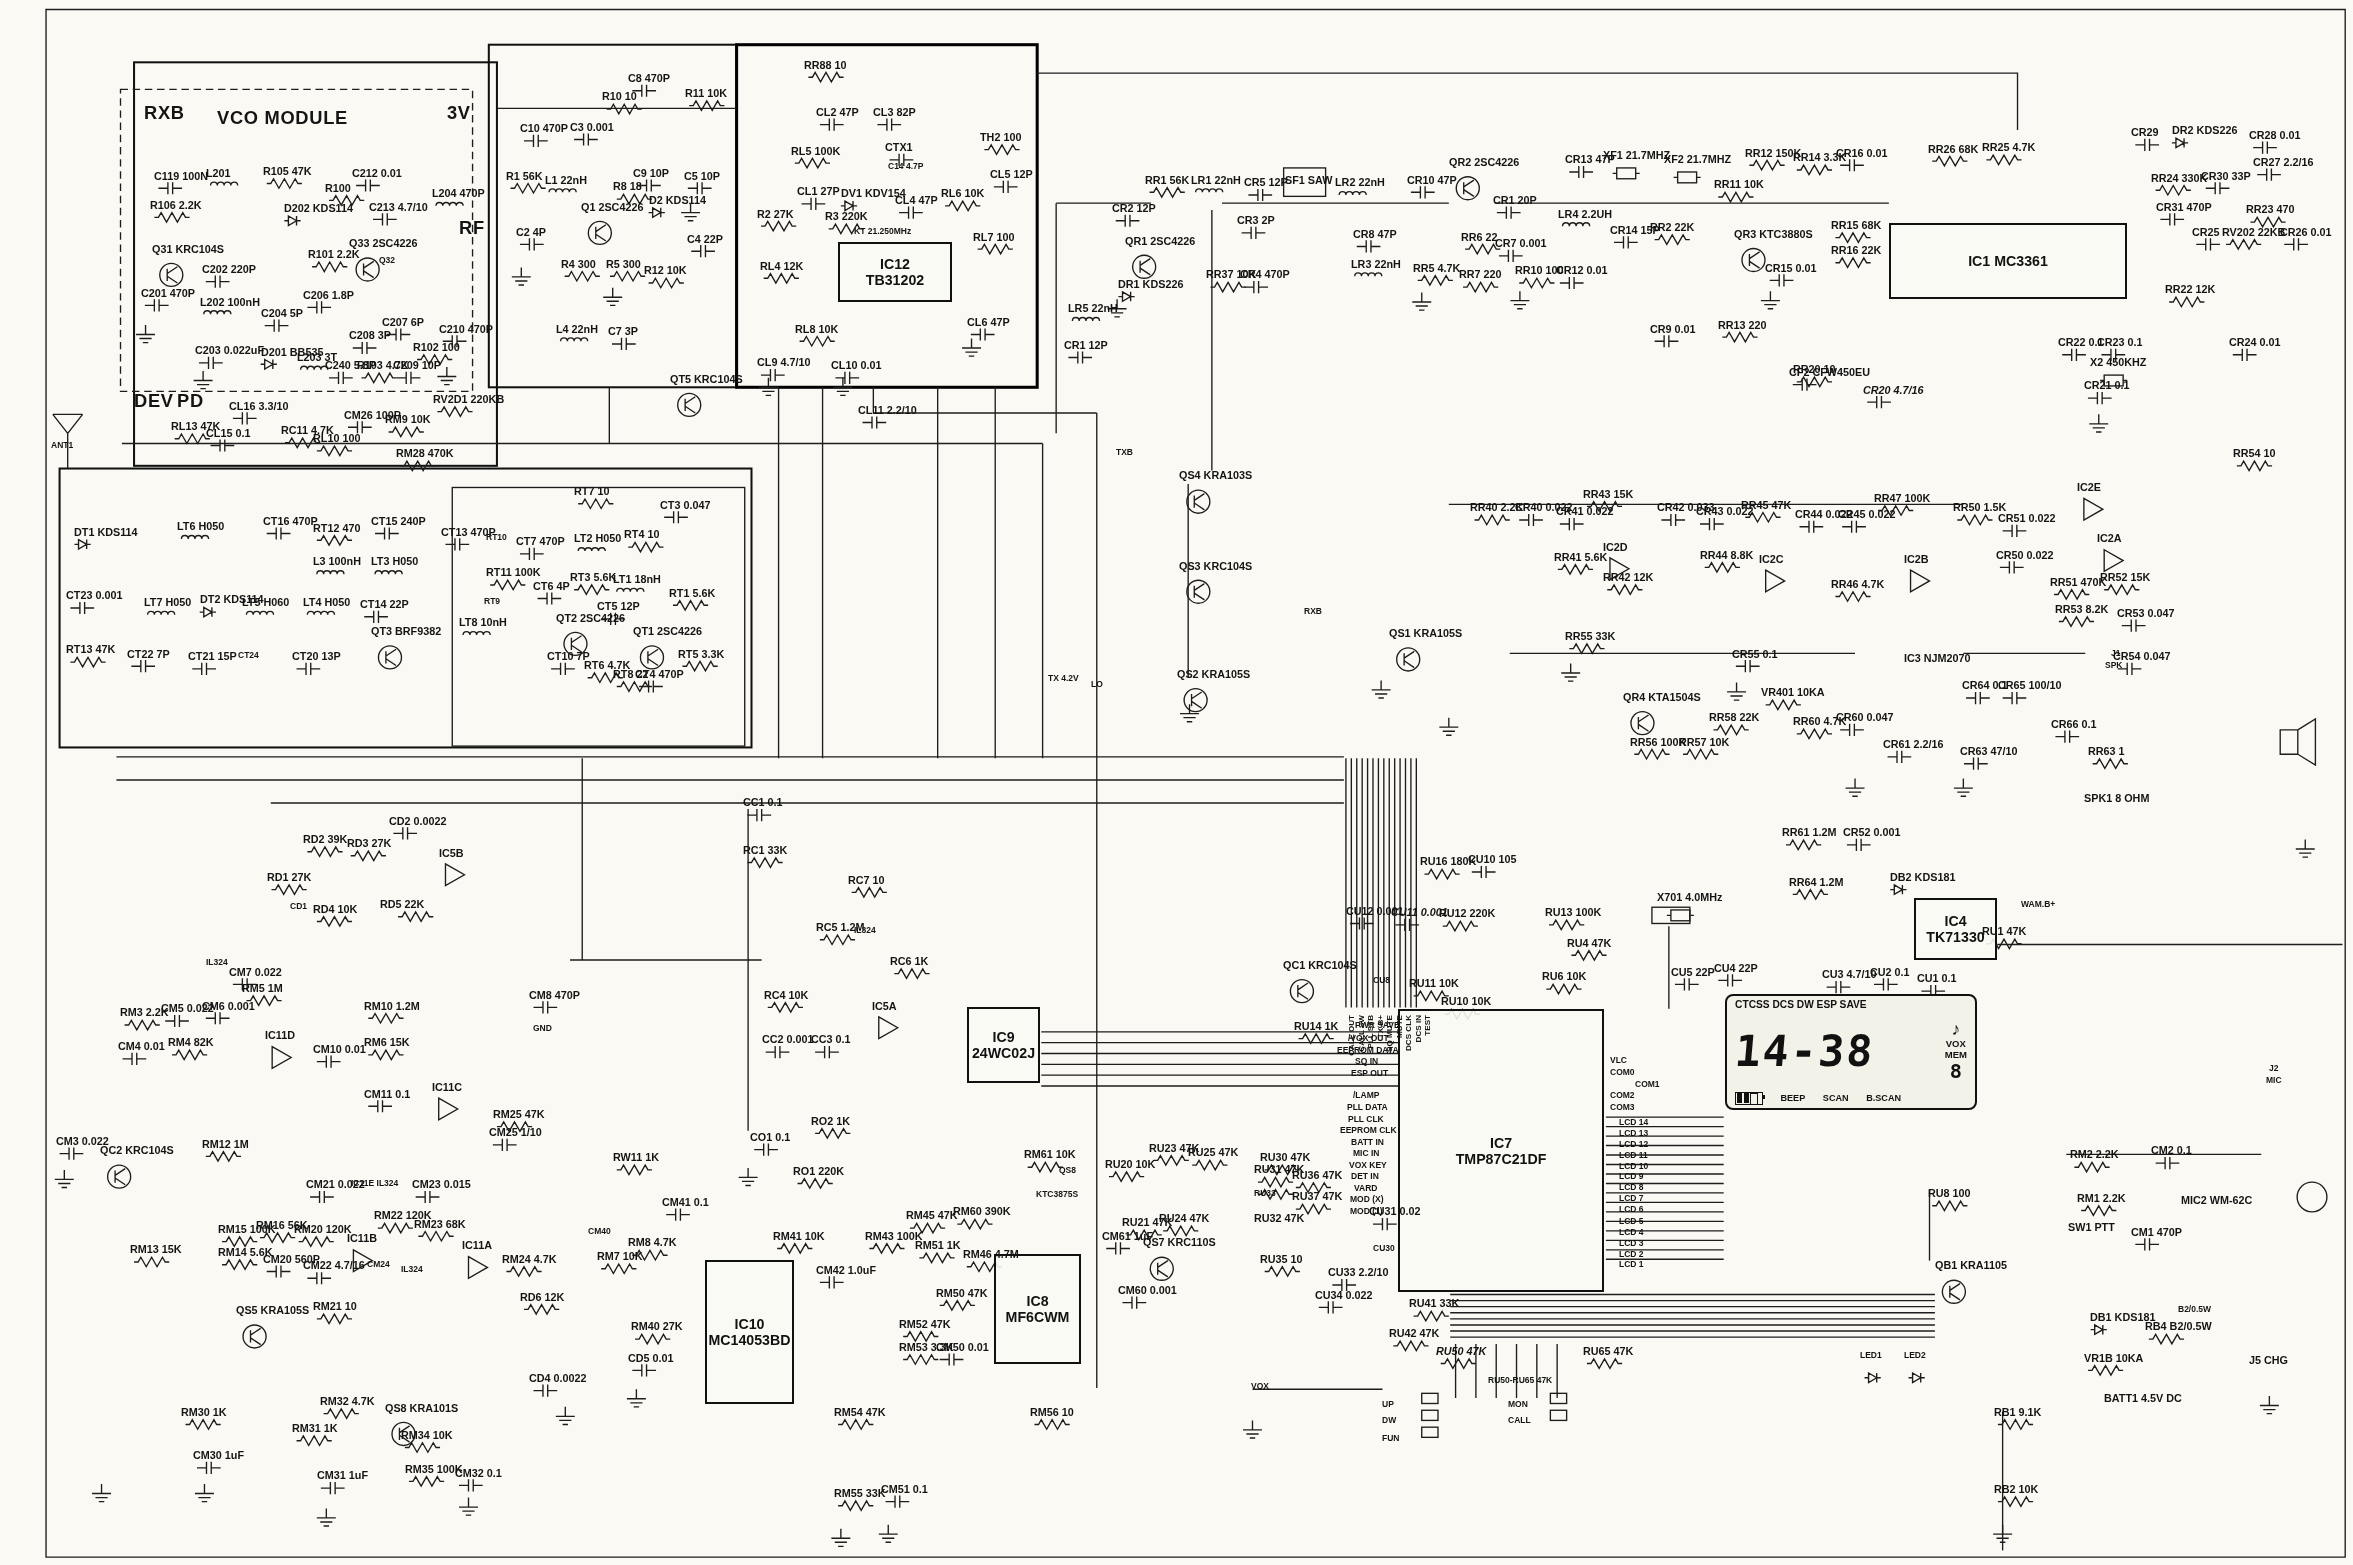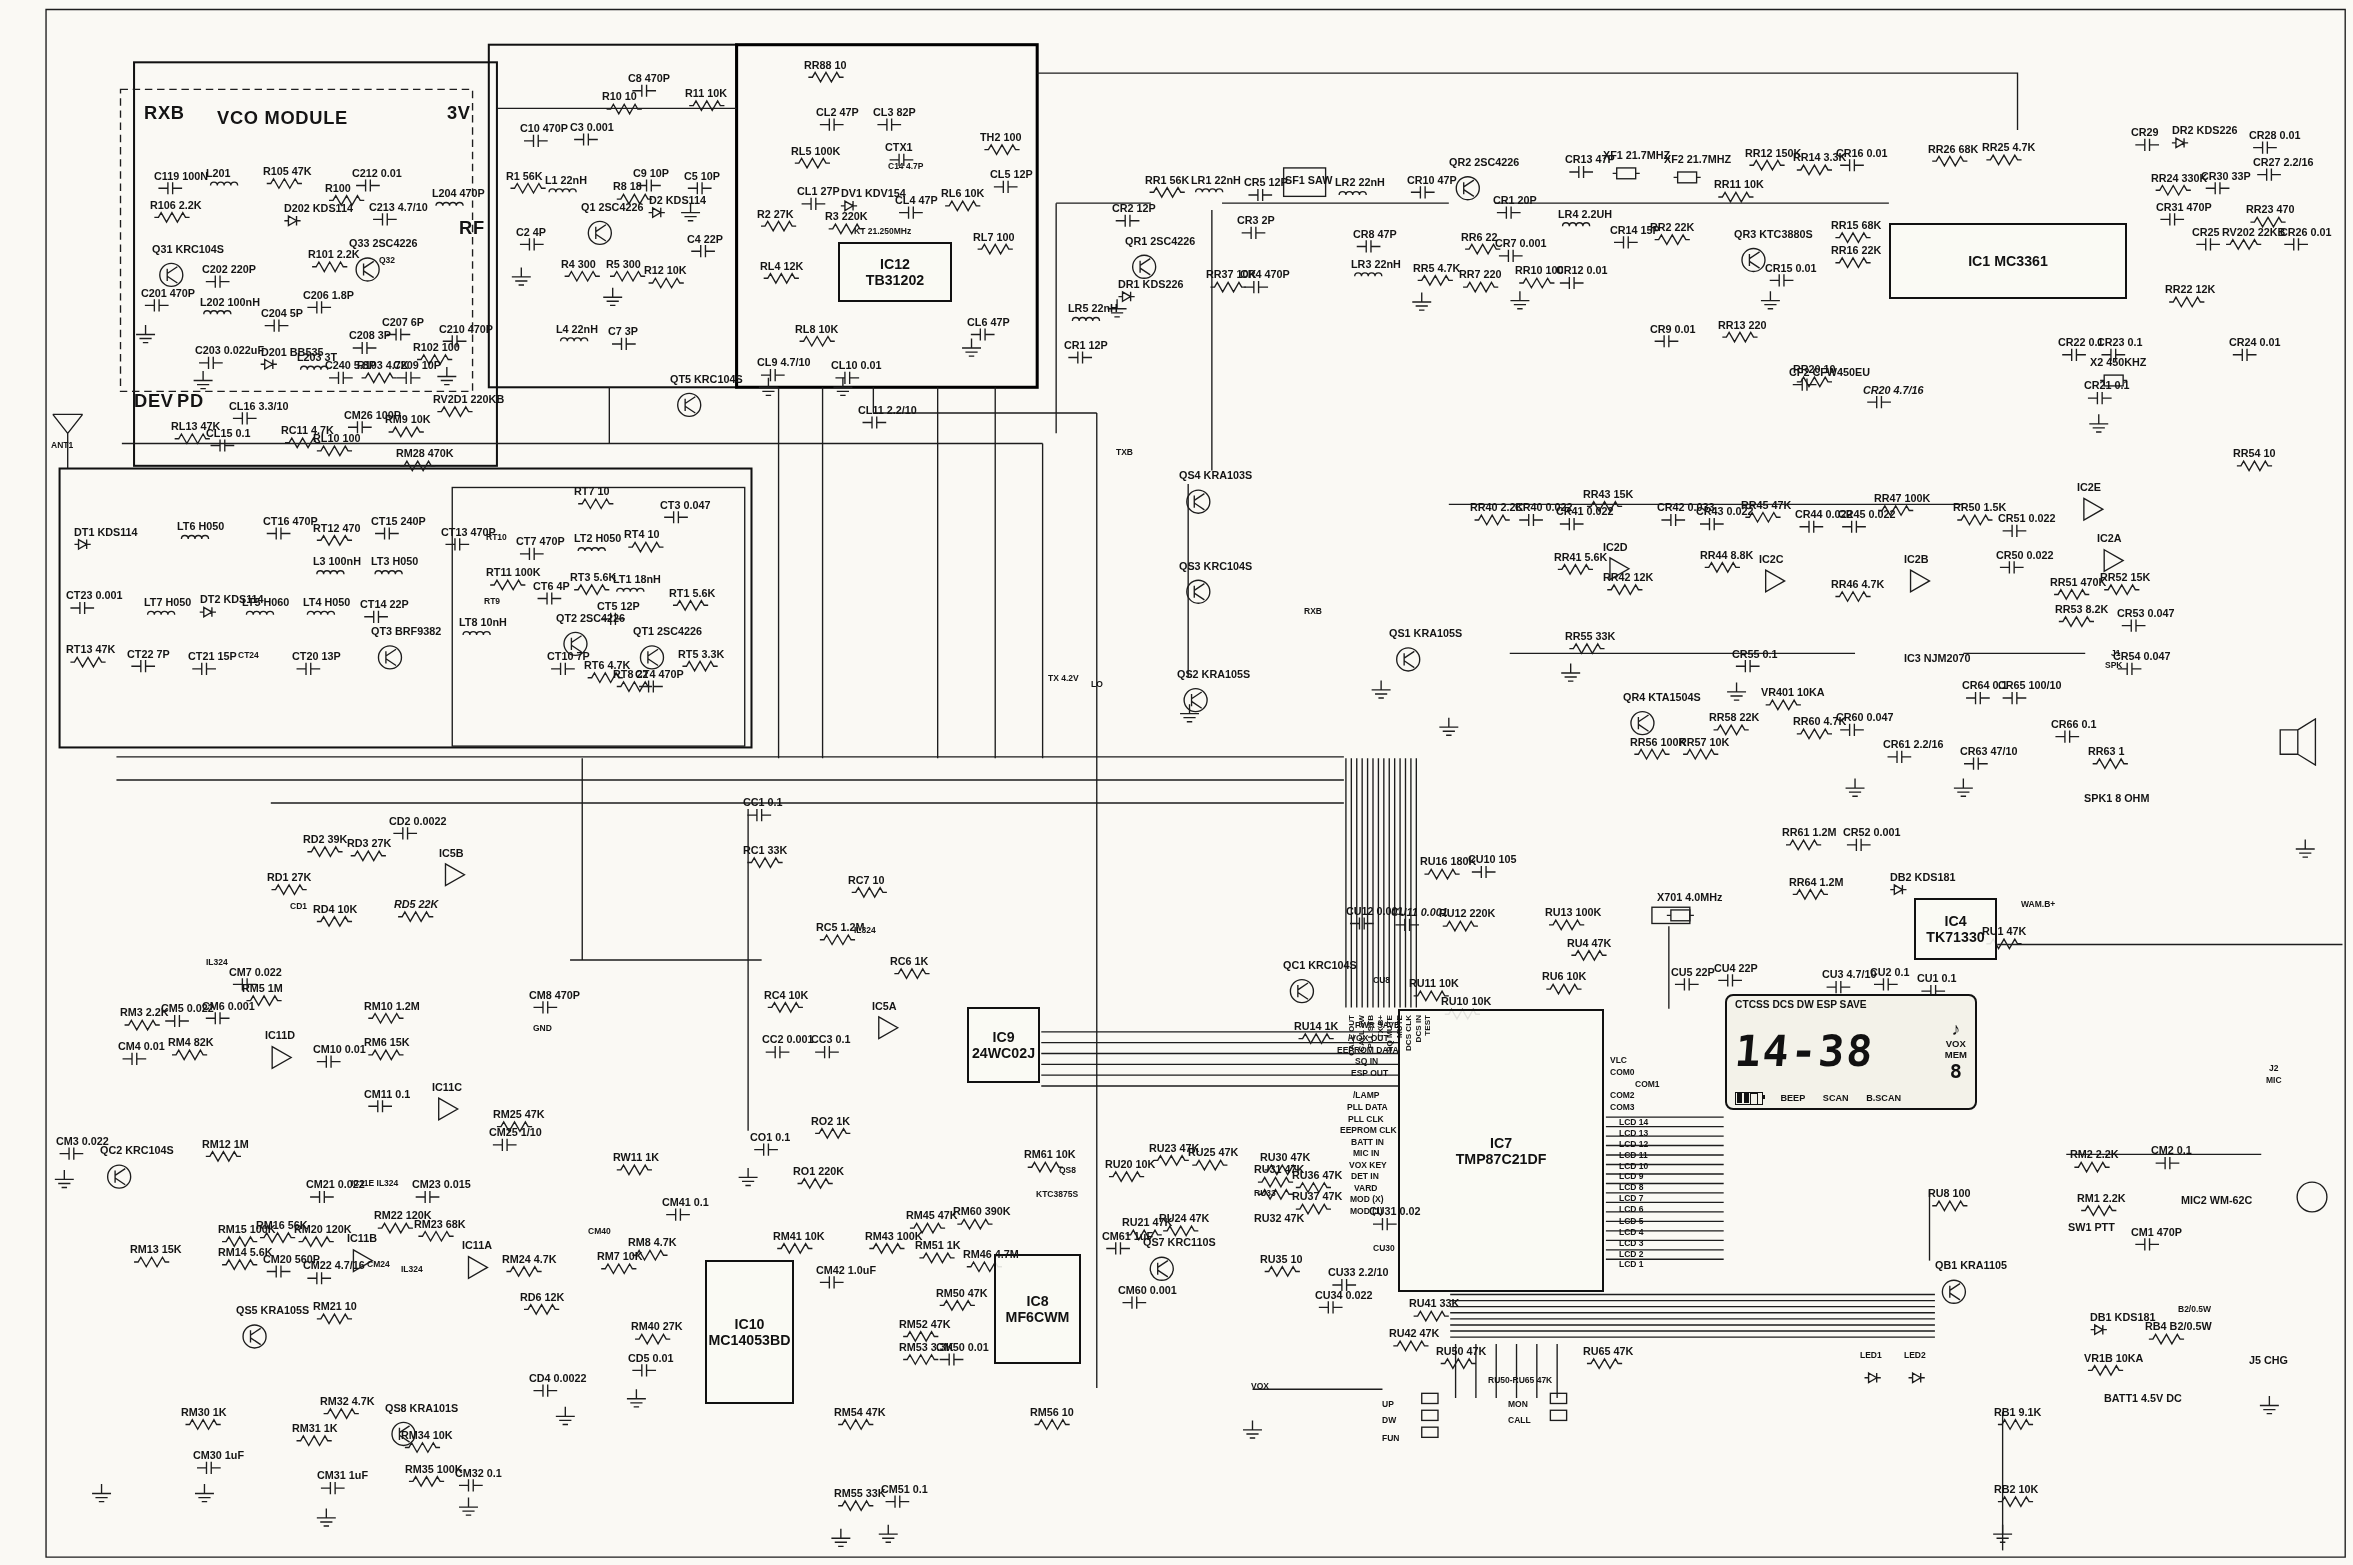--- a/index.html
+++ b/index.html
@@ -770,21 +770,21 @@
       <span style="left: 1630px; top: 737px;">RR56 100K</span>
       <span style="left: 1679px; top: 737px;">RR57 10K</span>
       <span style="left: 743px; top: 797px;">CC1 0.1</span>
       <span style="left: 743px; top: 845px;">RC1 33K</span>
       <span style="left: 848px; top: 875px;">RC7 10</span>
       <span style="left: 389px; top: 816px;">CD2 0.0022</span>
       <span style="left: 347px; top: 838px;">RD3 27K</span>
       <span style="left: 303px; top: 834px;">RD2 39K</span>
       <span style="left: 439px; top: 848px;">IC5B</span>
       <span style="left: 267px; top: 872px;">RD1 27K</span>
-      <span style="left: 394px; top: 899px; font-style: italic;">RD5 22K</span>
+      <span style="left: 380px; top: 899px;">RD5 22K</span>
       <span class="p" style="left: 290px; top: 902px;">CD1</span>
       <span style="left: 313px; top: 904px;">RD4 10K</span>
       <span style="left: 1782px; top: 827px;">RR61 1.2M</span>
       <span style="left: 1843px; top: 827px;">CR52 0.001</span>
       <span style="left: 1420px; top: 856px;">RU16 180K</span>
       <span style="left: 1468px; top: 854px;">CU10 105</span>
       <span style="left: 1789px; top: 877px;">RR64 1.2M</span>
       <span style="left: 1890px; top: 872px;">DB2 KDS181</span>
       <span style="left: 1657px; top: 892px;">X701 4.0MHz</span>
       <span style="left: 1346px; top: 906px;">CU12 0.001</span>
@@ -906,21 +906,21 @@
       <span class="p" style="left: 1254px; top: 1189px;">RU33</span>
       <span style="left: 1292px; top: 1170px;">RU36 47K</span>
       <span style="left: 1292px; top: 1191px;">RU37 47K</span>
       <span style="left: 1260px; top: 1254px;">RU35 10</span>
       <span style="left: 1369px; top: 1206px;">CU31 0.02</span>
       <span class="p" style="left: 1373px; top: 1244px;">CU30</span>
       <span style="left: 1328px; top: 1267px;">CU33 2.2/10</span>
       <span style="left: 1315px; top: 1290px;">CU34 0.022</span>
       <span style="left: 1409px; top: 1298px;">RU41 33K</span>
       <span style="left: 1389px; top: 1328px;">RU42 47K</span>
-      <span style="left: 1436px; top: 1346px;">RU50 47K</span>
+      <span style="left: 1436px; top: 1346px; font-style: italic;">RU50 47K</span>
       <span style="left: 1583px; top: 1346px;">RU65 47K</span>
       <span class="p" style="left: 1488px; top: 1376px;">RU50-RU65 47K</span>
       <span class="p" style="left: 1251px; top: 1382px;">VOX</span>
       <span class="p" style="left: 1382px; top: 1400px;">UP</span>
       <span class="p" style="left: 1382px; top: 1416px;">DW</span>
       <span class="p" style="left: 1382px; top: 1434px;">FUN</span>
       <span class="p" style="left: 1508px; top: 1400px;">MON</span>
       <span class="p" style="left: 1508px; top: 1416px;">CALL</span>
       <span style="left: 1935px; top: 1260px;">QB1 KRA1105</span>
       <span style="left: 1928px; top: 1188px;">RU8 100</span>

